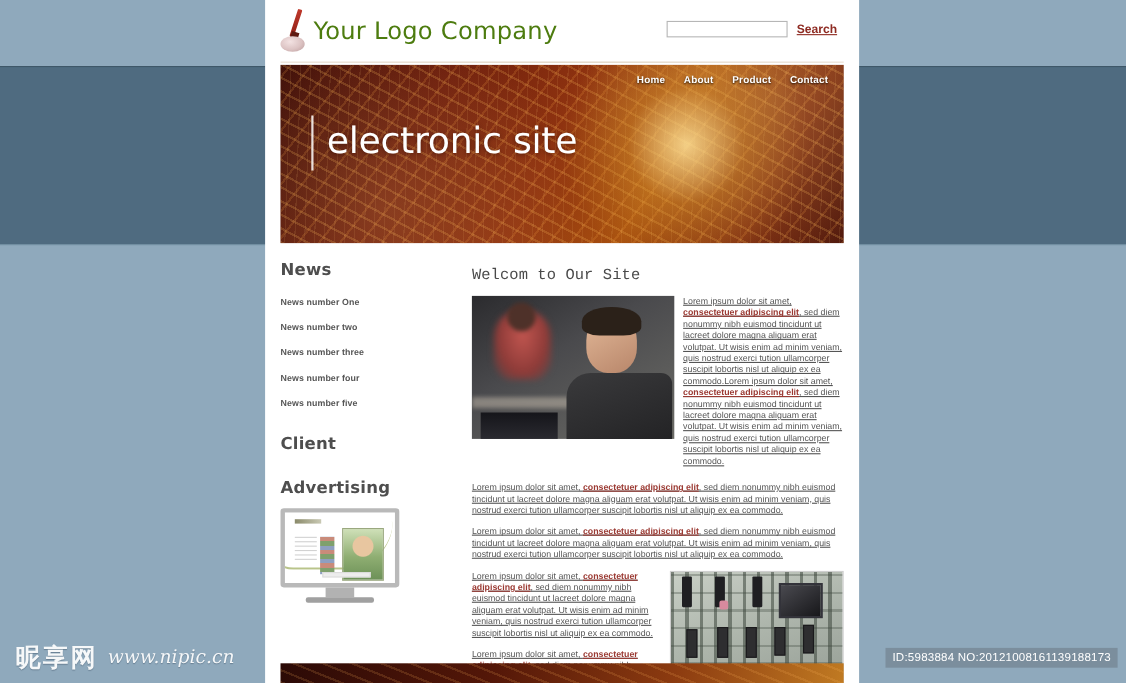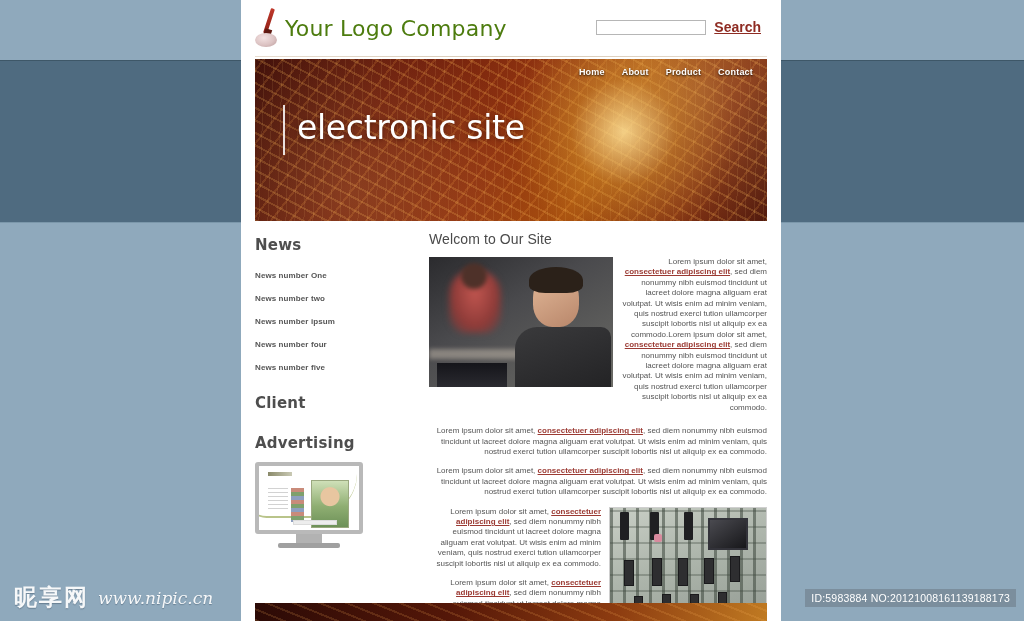--- a/index.html
+++ b/index.html
@@ -43,21 +43,21 @@
   .logo-text {
     margin-left:4px; font-size:22px; color:#4d7c0f; letter-spacing:.2px;
     font-family:"DejaVu Sans", sans-serif;
   }
   .search-wrap { position:absolute; right:20px; top:19px; display:flex; align-items:center; }
   .search-input {
     width:110px; height:15px; border:1px solid #b6b6b6; background:#fff;
     font-size:9px; padding:0 3px; font-family:"Liberation Sans",sans-serif; outline:none;
   }
   .search-label {
-    margin-left:8px; font-size:14px; font-weight:bold; color:#8e2b22;
+    margin-left:8px; font-size:11px; font-weight:bold; color:#8e2b22;
     text-decoration:underline; cursor:pointer;
   }
   .header-rule {
     position:absolute; left:14px; right:14px; bottom:0; height:1px;
     background:linear-gradient(90deg,#e8ddd0,#d8c9b4,#e8ddd0);
   }
 
   
   .hero {
     position:relative; margin:2px 14px 0 14px; height:162px; overflow:hidden;
@@ -130,22 +130,22 @@
     background:
       radial-gradient(circle at 50% 34%, #e8c6a0 0 9px, rgba(0,0,0,0) 10px),
       linear-gradient(#cfe0b8,#8fae72 55%, #6d9158);
   }
   .mon-btn { position:absolute; left:34px; bottom:5px; width:44px; height:5px; background:#ededed; border:1px solid #dcdcdc; }
   .mon-neck { width:26px; height:9px; background:#b2b2b2; margin:0 auto; }
   .mon-foot { width:62px; height:5px; background:#a0a0a0; margin:0 auto; border-radius:2px; }
 
   
   .main-h {
-    font-size:14px; color:#4a4a4a; font-family:Liberation Sans, sans-serif;
-    margin-bottom:10px; letter-spacing:.1px;
+    font-size:14px; color:#4a4a4a; font-family:Liberation Mono, monospace;
+    margin-bottom:10px; letter-spacing:.1px;margin-top:12px;
   }
   .row1 { display:flex; gap:8px; }
   .photo-man {
     width:184px; height:130px; flex:none; overflow:hidden; position:relative;
     background:linear-gradient(150deg,#2b2b2e 0%,#4a4a4d 40%,#6b6b66 100%);
   }
   .photo-man .blur-red {
     position:absolute; left:20px; top:14px; width:52px; height:62px; border-radius:40% 40% 30% 30%;
     background:radial-gradient(ellipse at 50% 35%, #c0554f 0%, #8e3b38 60%, rgba(60,30,30,0) 100%);
     filter:blur(3px);
@@ -172,21 +172,22 @@
     border-radius:22px 10px 0 0; background:linear-gradient(160deg,#3a3a3c,#232325);
   }
   .photo-man .laptop {
     position:absolute; left:8px; bottom:0; width:70px; height:24px;
     background:linear-gradient(#15151a,#2a2a30);
   }
   .col-text { flex:1; }
 
   p.body-text, .col-text p {
     font-size:8px; line-height:10.4px; color:#555; margin-bottom:9px;
-    text-align:right;
+    text-align:left;
+    text-decoration:underline;
   }
   a.lnk {
     color:#9b3a33; text-decoration:underline; font-weight:bold; cursor:pointer;
   }
   .row2 { margin-top:4px; }
   .row3 { display:flex; gap:8px; margin-top:4px; }
   .row3 .left-col { flex:1; }
   .photo-pcb {
     width:158px; height:118px; flex:none; border:1px solid #cfcfcf;
     background:
@@ -267,21 +268,21 @@
     </div>
   </div>
 
   <div class="content">
 
     <div class="sidebar">
       <div class="side-h">News</div>
       <ul class="side-list">
         <li><a>News number One</a></li>
         <li><a>News number two</a></li>
-        <li><a>News number ipsum</a></li>
+        <li><a>News number three</a></li>
         <li><a>News number four</a></li>
         <li><a>News number five</a></li>
       </ul>
 
       <div class="side-h" style="margin-top:20px">Client</div>
 
       <div class="side-h adv">Advertising</div>
       <div class="ad-box">
         <div class="monitor">
           <div class="mon-screen"></div>

